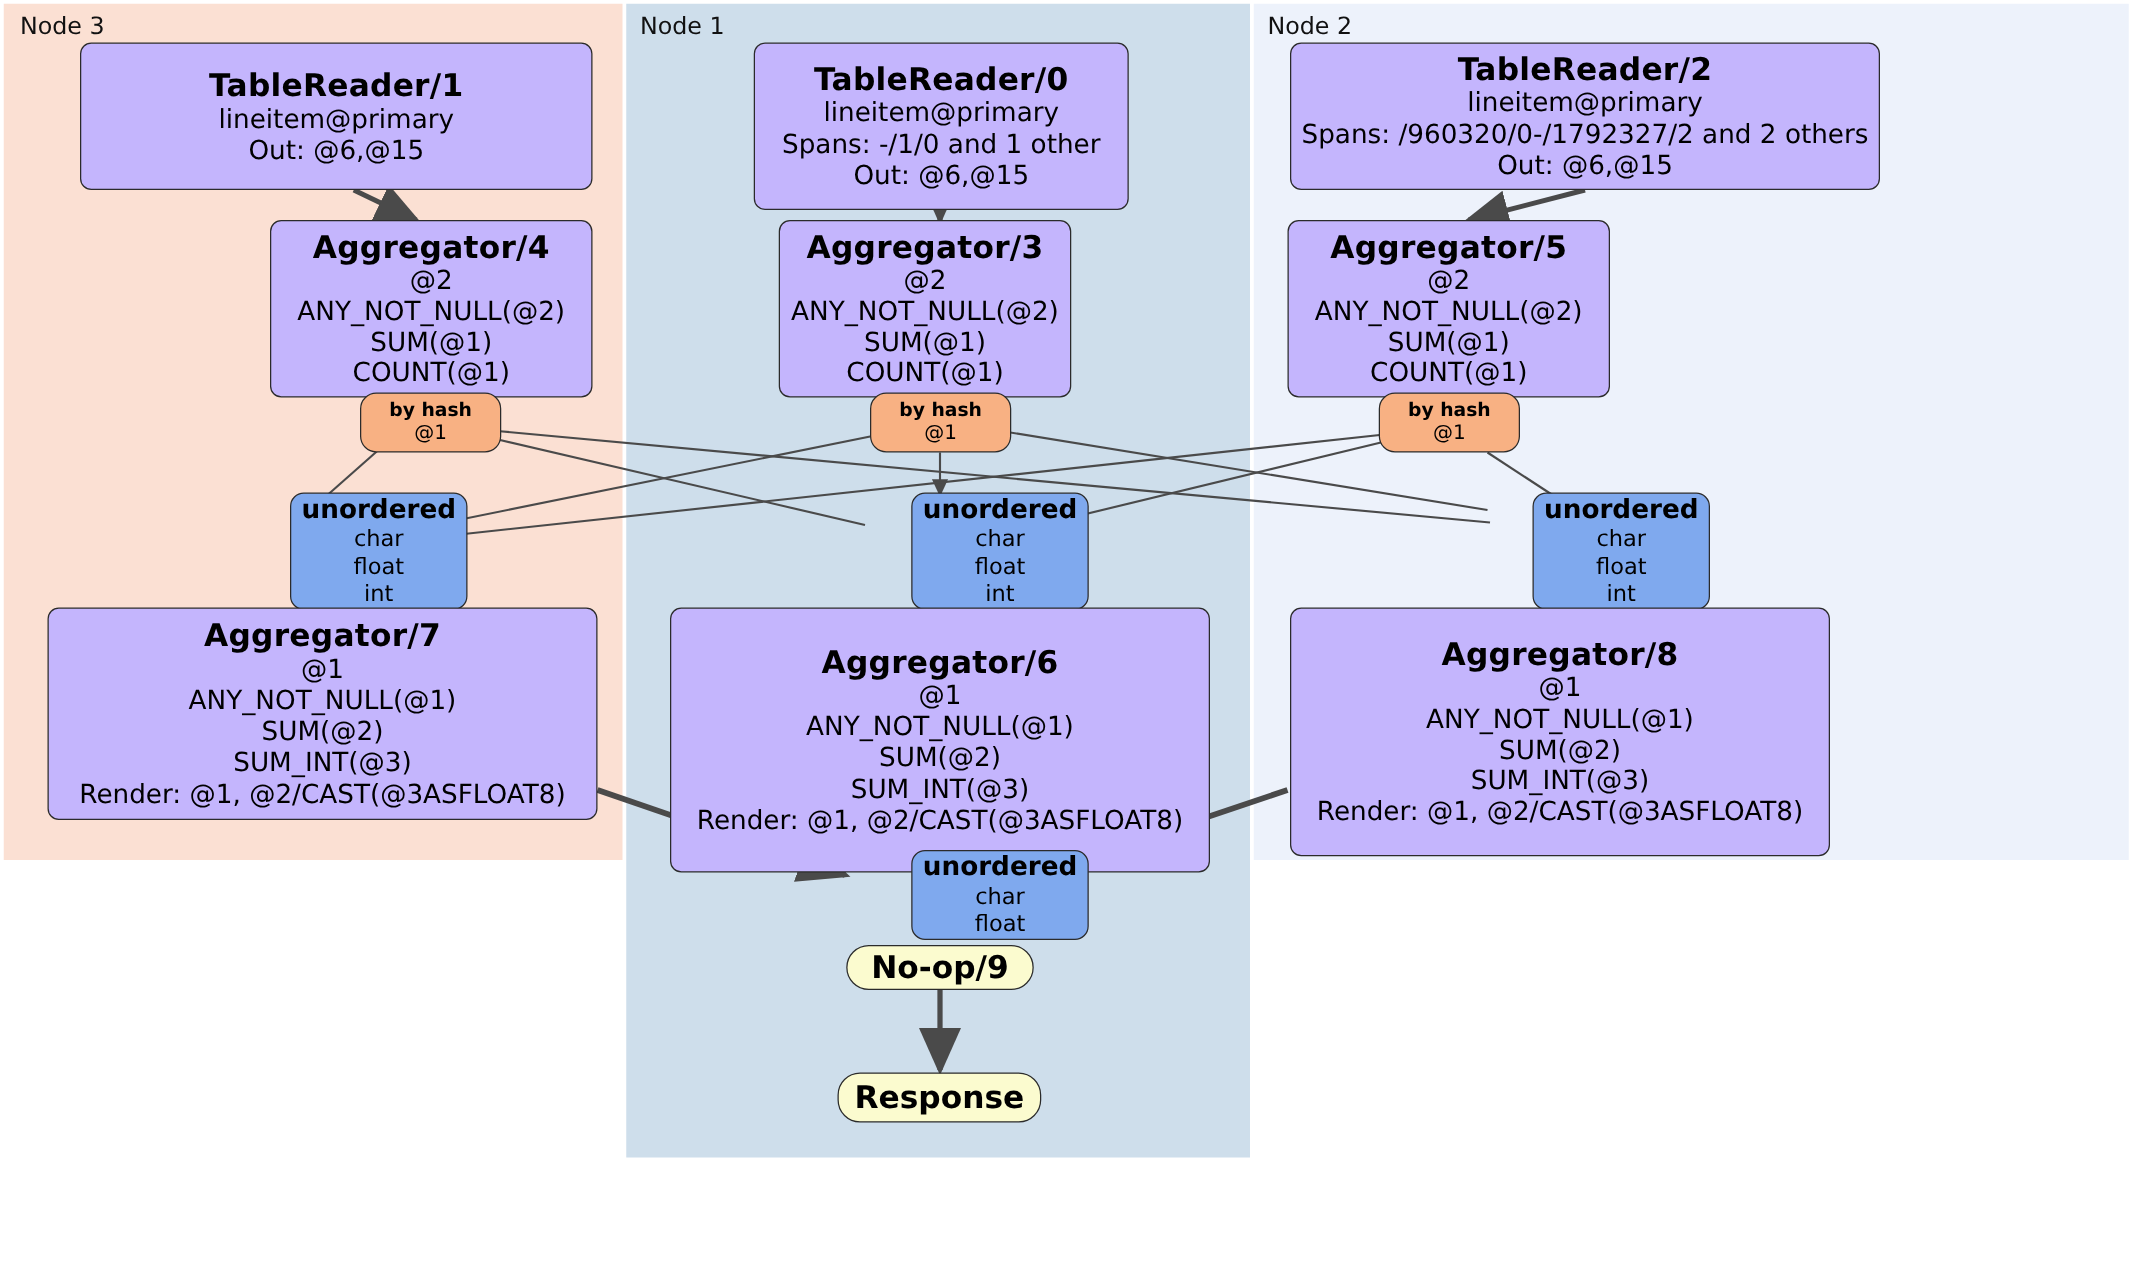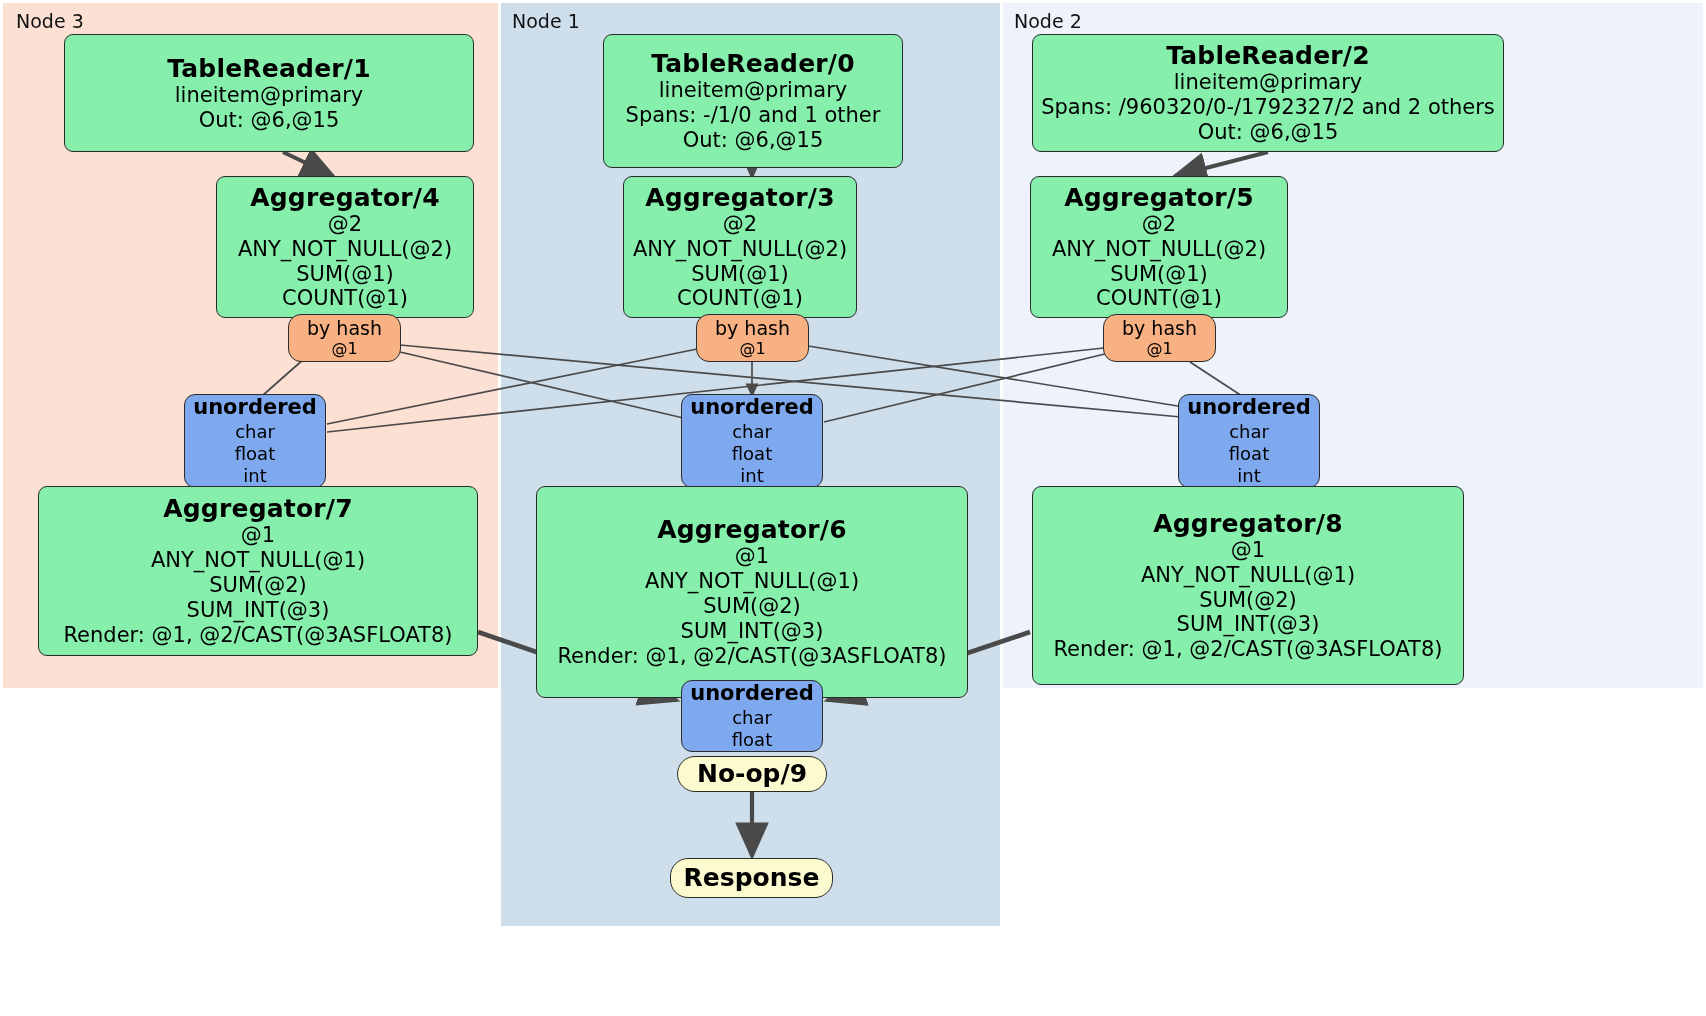--- a/index.html
+++ b/index.html
@@ -11,29 +11,29 @@
   .node-panel{position:absolute;box-sizing:border-box;}
   .node-label{position:absolute;font-size:19px;color:#111;line-height:1;}
 
   svg.edges{position:absolute;left:0;top:0;width:1706px;height:1016px;
             pointer-events:none;}
 
   .box{position:absolute;box-sizing:border-box;border:1.6px solid #2b2b2b;
        display:flex;flex-direction:column;align-items:center;
        justify-content:center;text-align:center;color:#000;}
 
-  .proc{background:#86efac;border-radius:9px;padding:4px 6px;}
+  .proc{background:#c4b5fd;border-radius:9px;padding:4px 6px;}
   .proc .ttl{font-weight:bold;font-size:25px;line-height:1.16;letter-spacing:.2px;}
   .proc .ln{font-size:21px;line-height:1.19;white-space:nowrap;}
 
   .router-hash{background:#f8b183;border-radius:13px;padding:2px 14px;}
-  .router-hash .ttl{font-weight:normal;font-size:19px;line-height:1.15;}
+  .router-hash .ttl{font-weight:bold;font-size:15px;line-height:1.15;}
   .router-hash .ln{font-size:16px;line-height:1.15;}
 
-  .router-un{background:#7fa9ee;border-radius:11px;padding:3px 12px;}
+  .router-un{background:#7fa9ee;border-radius:11px;padding:3px 12px;margin-left:48px;}
   .router-un .ttl{font-weight:bold;font-size:21px;line-height:1.2;}
   .router-un .ln{font-size:18px;line-height:1.22;}
 
   .simple{background:#fbfbcf;border-radius:18px;align-items:center;}
   .simple .ttl{font-weight:bold;font-size:25px;line-height:1.1;}
 </style>
 </head>
 <body>
 
 <div id="stage">

